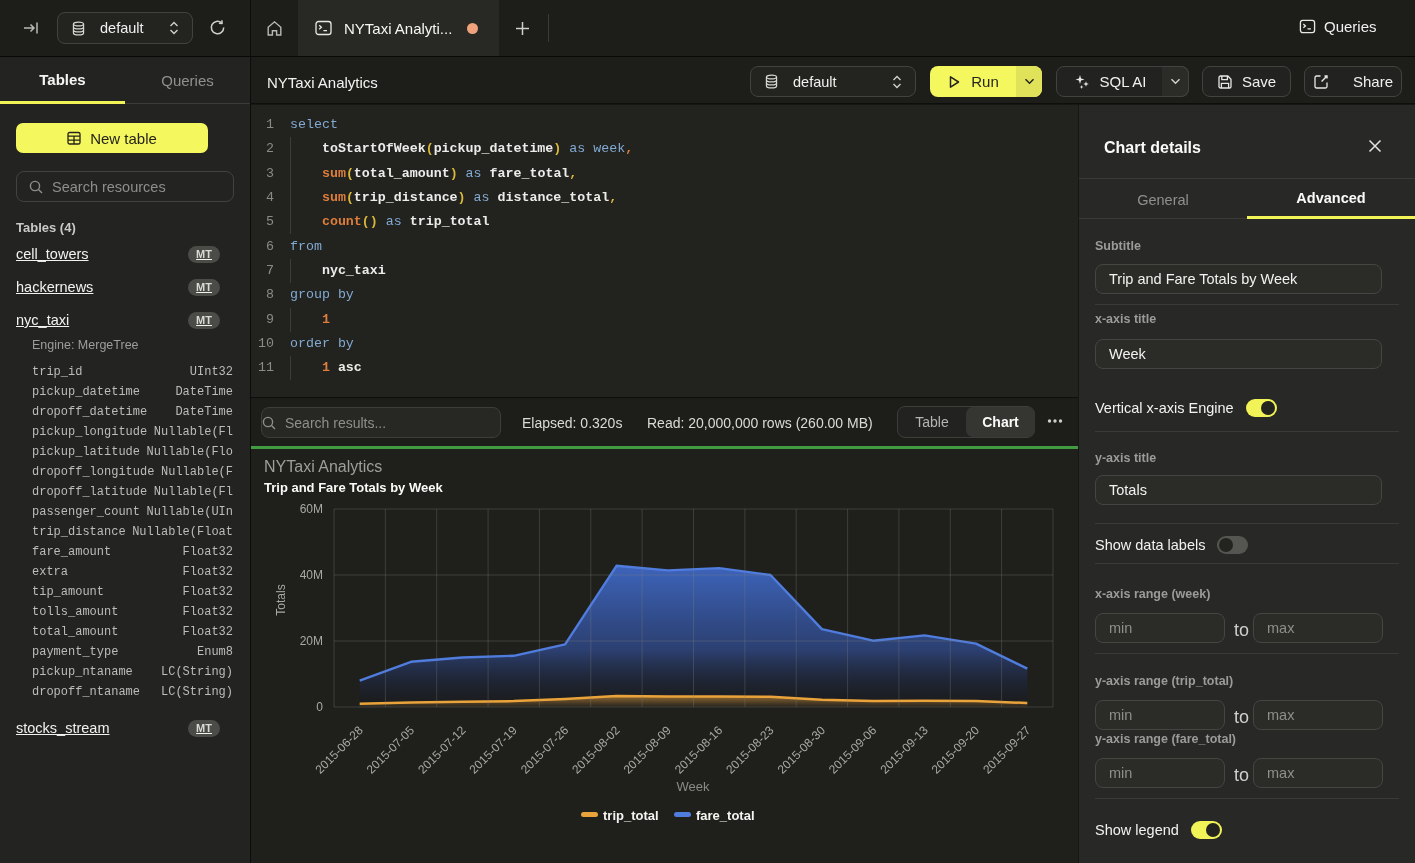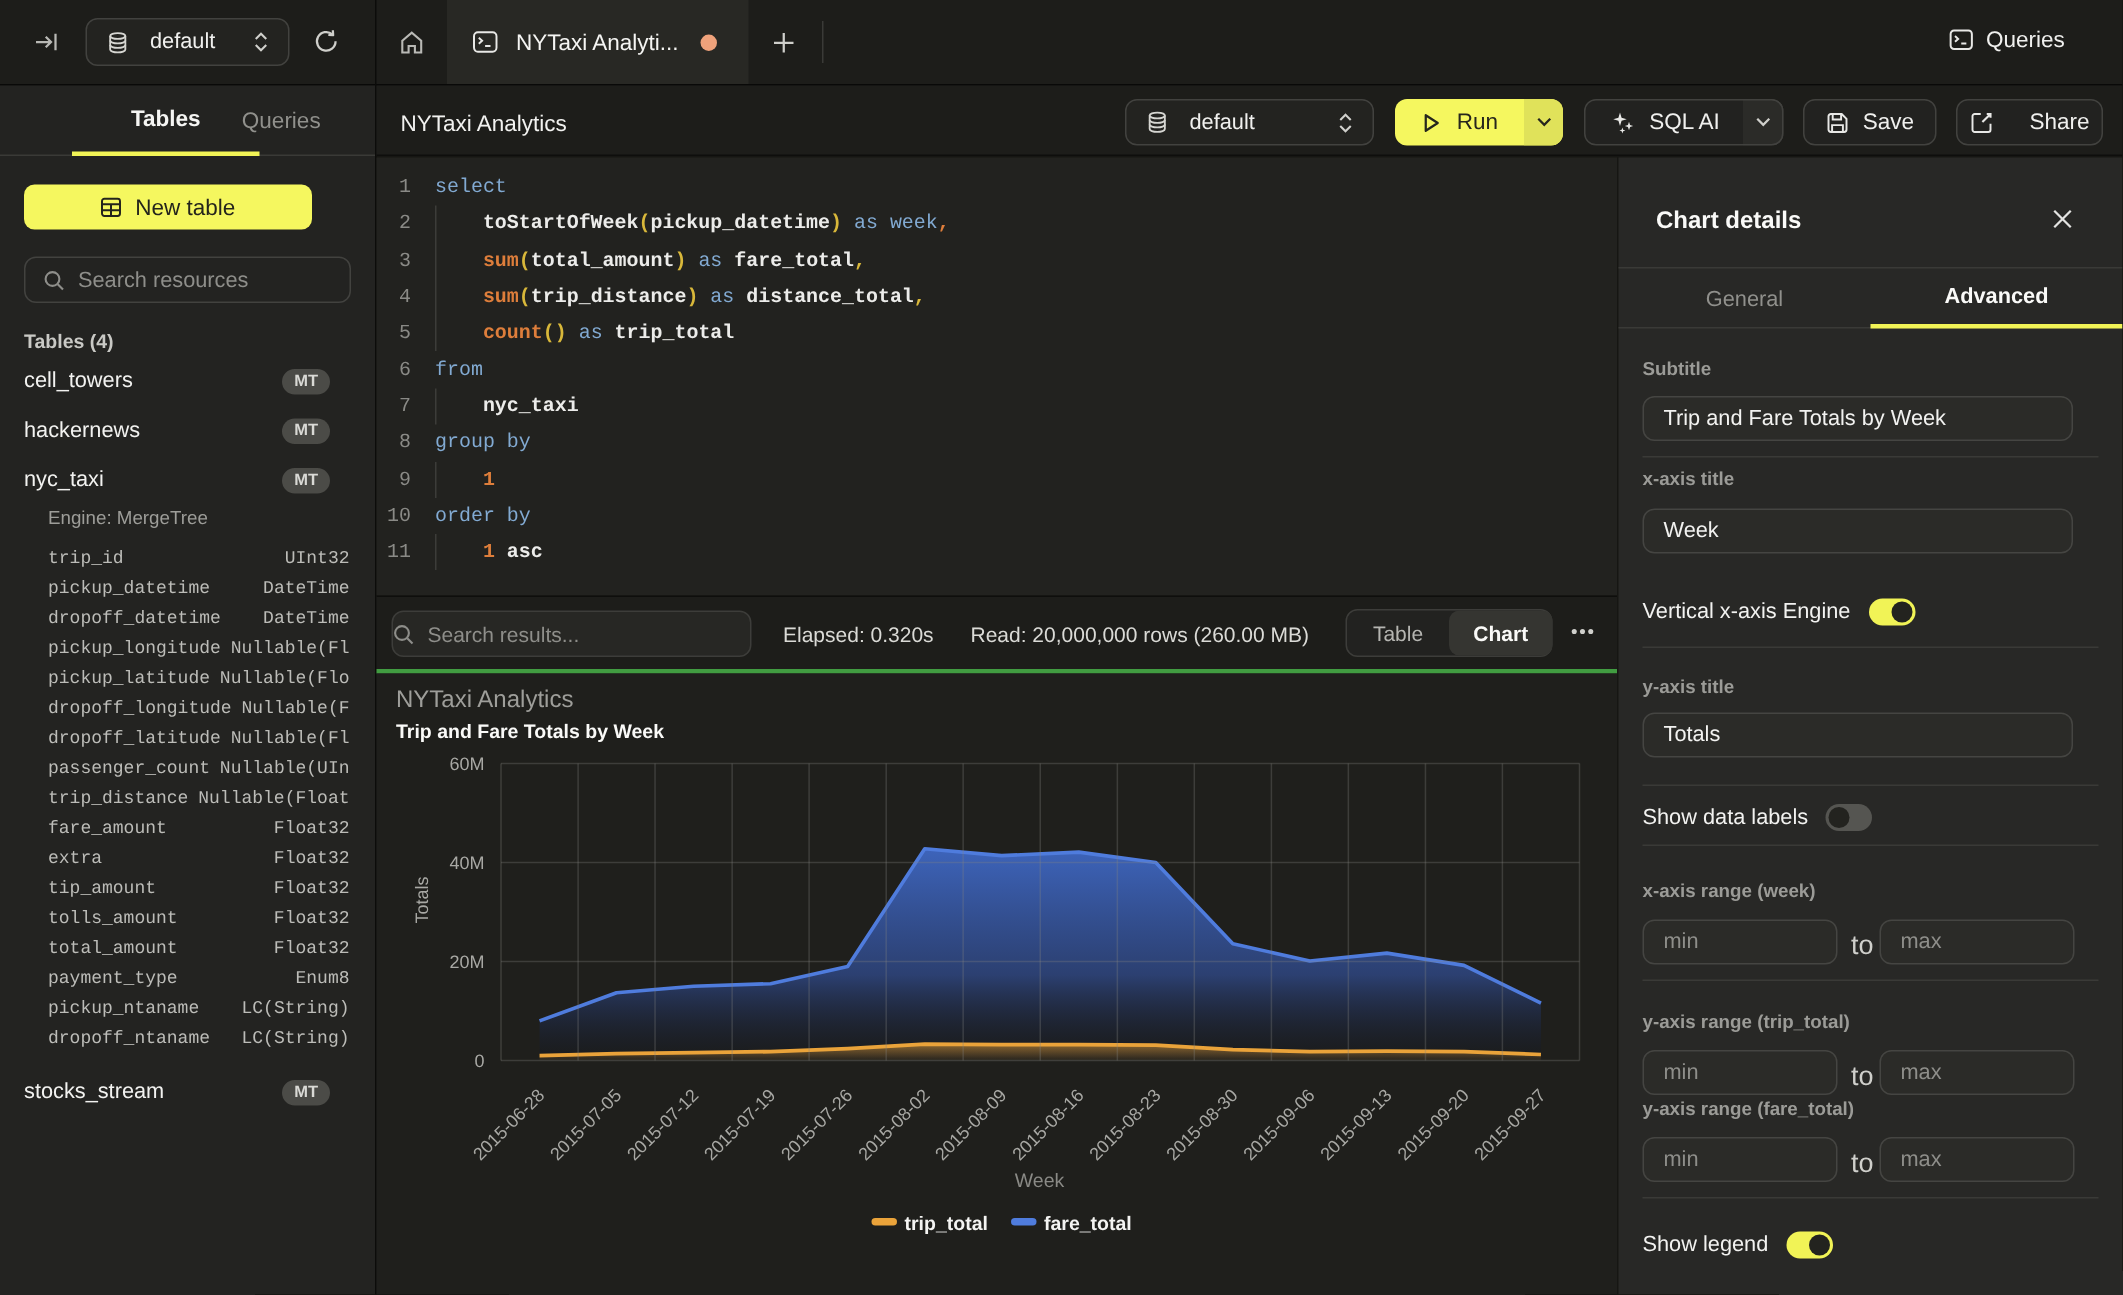--- a/index.html
+++ b/index.html
@@ -17,27 +17,27 @@
 #hometab { position:absolute; left:250px; top:0; width:48px; height:56px; display:flex; align-items:center; justify-content:center; }
 #activetab { position:absolute; left:298px; top:0; width:201px; height:56px; background:#282824; display:flex; align-items:center; }
 #tabdivider { position:absolute; left:548px; top:14px; width:1px; height:28px; background:#3a3a37; }
 #plusbtn { position:absolute; left:510px; top:16px; width:24px; height:24px; color:#cfcfcb; font-size:22px; font-weight:300; display:flex; align-items:center; justify-content:center; }
 #queriesbtn { position:absolute; left:1299px; top:18px; display:flex; align-items:center; gap:8px; color:#f0f0ee; font-size:15px; }
 
 
 #sidebar { position:absolute; left:0; top:57px; width:250px; height:806px; background:#232321; }
 #sidebar-tabs { position:absolute; left:0; top:0; width:250px; height:47px; border-bottom:1px solid #3a3a37; }
 #sidebar-tabs .st { position:absolute; top:0; height:47px; width:125px; display:flex; align-items:center; justify-content:center; font-size:15px; }
-#st-tables { left:0; color:#f5f5f3; font-weight:700; border-bottom:3px solid #f1f356;margin-left:48px; }
+#st-tables { left:0; color:#f5f5f3; font-weight:700; border-bottom:3px solid #f1f356; }
 #st-queries { left:125px; color:#90908c; }
 #vdiv-sidebar { position:absolute; left:250px; top:0px; width:1px; height:863px; background:#0c0c0a; }
 #newtable { position:absolute; left:16px; top:66px; width:192px; height:30px; background:#f5f75f; border-radius:7px; display:flex; align-items:center; justify-content:center; gap:9px; color:#24241c; font-size:15px; }
 #sidesearch { position:absolute; left:16px; top:114px; width:218px; height:31px; border:1px solid #42423f; border-radius:8px; display:flex; align-items:center; gap:9px; padding-left:12px; color:#8e8e8a; font-size:14.5px; }
 #tables4 { position:absolute; left:16px; top:163px; font-size:13px; font-weight:700; color:#c9c9c5; }
-.tbl-row { position:absolute; left:16px; width:204px; height:22px; display:flex; align-items:center; justify-content:space-between; }
+.tbl-row { position:absolute; left:16px; width:204px; height:22px; display:flex; align-items:center; justify-content:space-between;text-decoration:underline; }
 .tbl-name { color:#f2f2f0; font-size:14.5px; }
 .mt { background:#4b4b47; color:#d9d9d5; font-size:11px; font-weight:700; border-radius:9px; padding:2px 8px; line-height:13px; }
 #engine { position:absolute; left:32px; font-size:12.5px; color:#9d9d99; }
 .col-row { position:absolute; left:32px; width:201px; display:flex; justify-content:space-between; font-family:"Liberation Mono", monospace; font-size:12px; color:#bcbcb8; white-space:pre; }
 
 
 #mainhdr { position:absolute; left:251px; top:57px; width:1164px; height:47px; background:#1d1d1a; border-bottom:1px solid #0e0e0c; }
 #maintitle { position:absolute; left:267px; top:74px; font-size:15px; color:#f2f2f0; }
 .toolbtn { position:absolute; top:66px; height:31px; border:1px solid #42423f; border-radius:8px; background:#222220; display:flex; align-items:center; justify-content:center; gap:9px; color:#f0f0ee; font-size:15px; }
 #runbtn { position:absolute; left:930px; top:66px; width:112px; height:31px; border-radius:8px; background:#f5f75f; overflow:hidden; }

